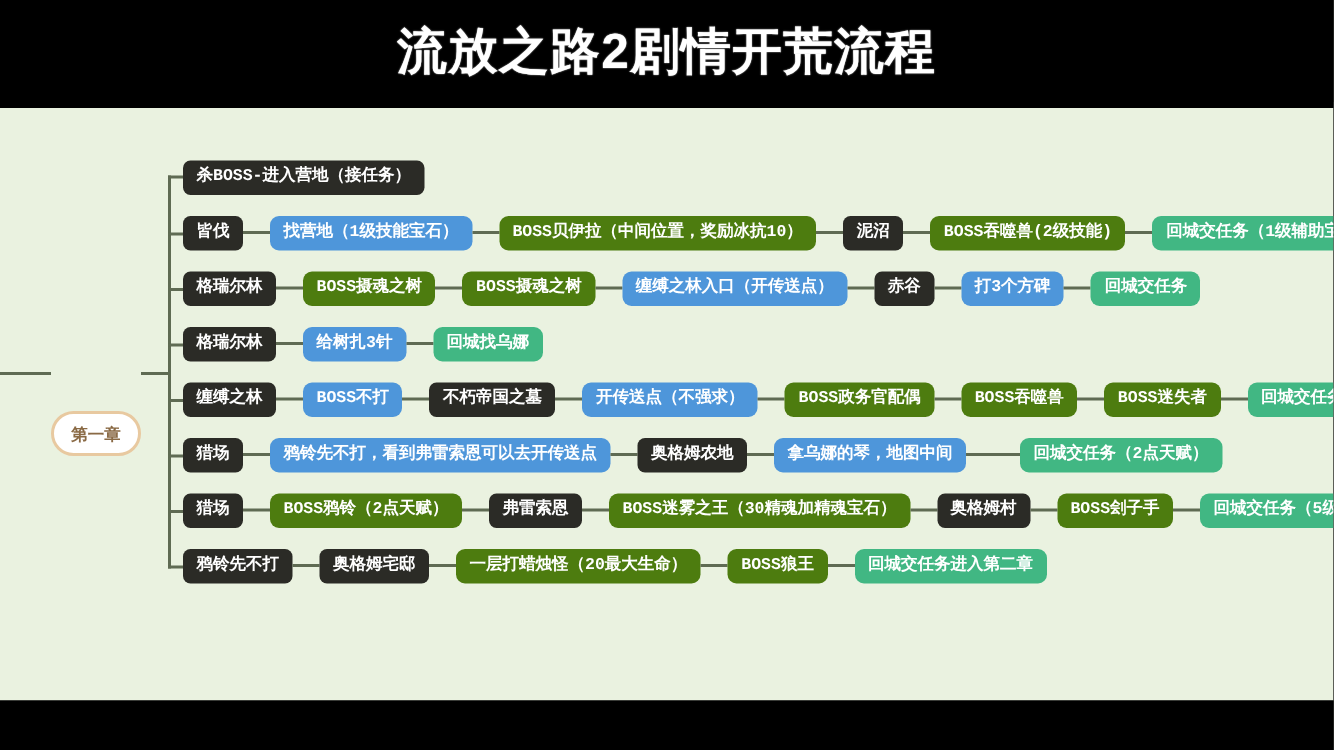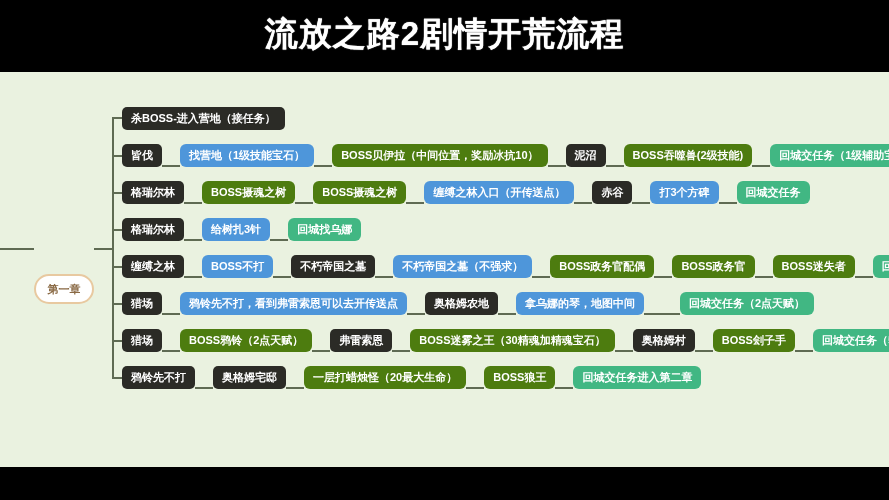--- a/index.html
+++ b/index.html
@@ -64,23 +64,24 @@
   .ln { position: absolute; background: #5f6b53; z-index: 1; }
   .ln-h { height: 2px; }
   .ln-v { width: 2px; }
 
   
   .row {
     position: absolute;
     left: 112px;
     height: 24px;
     display: flex;
-    align-items: flex-end;
+    align-items: center;
     z-index: 3;
     white-space: nowrap;
+    font-family: Liberation Mono, monospace;
   }
 
   .node {
     height: 23px;
     border-radius: 6px;
     display: inline-flex;
     align-items: center;
     justify-content: center;
     padding: 0 9px;
     font-size: 11px;
@@ -209,29 +210,29 @@
         <div class="conn"></div>
         <div class="node blue">
           <span>BOSS不打</span>
         </div>
         <div class="conn"></div>
         <div class="node dark">
           <span>不朽帝国之墓</span>
         </div>
         <div class="conn"></div>
         <div class="node blue">
-          <span>不朽帝国之墓（不强求）</span>
+          <span>开传送点（不强求）</span>
         </div>
         <div class="conn"></div>
         <div class="node red">
           <span>BOSS政务官配偶</span>
         </div>
         <div class="conn"></div>
         <div class="node red">
-          <span>BOSS政务官</span>
+          <span>BOSS吞噬兽</span>
         </div>
         <div class="conn"></div>
         <div class="node red">
           <span>BOSS迷失者</span>
         </div>
         <div class="conn"></div>
         <div class="node green">
           <span>回城交任务</span>
         </div>
       </div>

